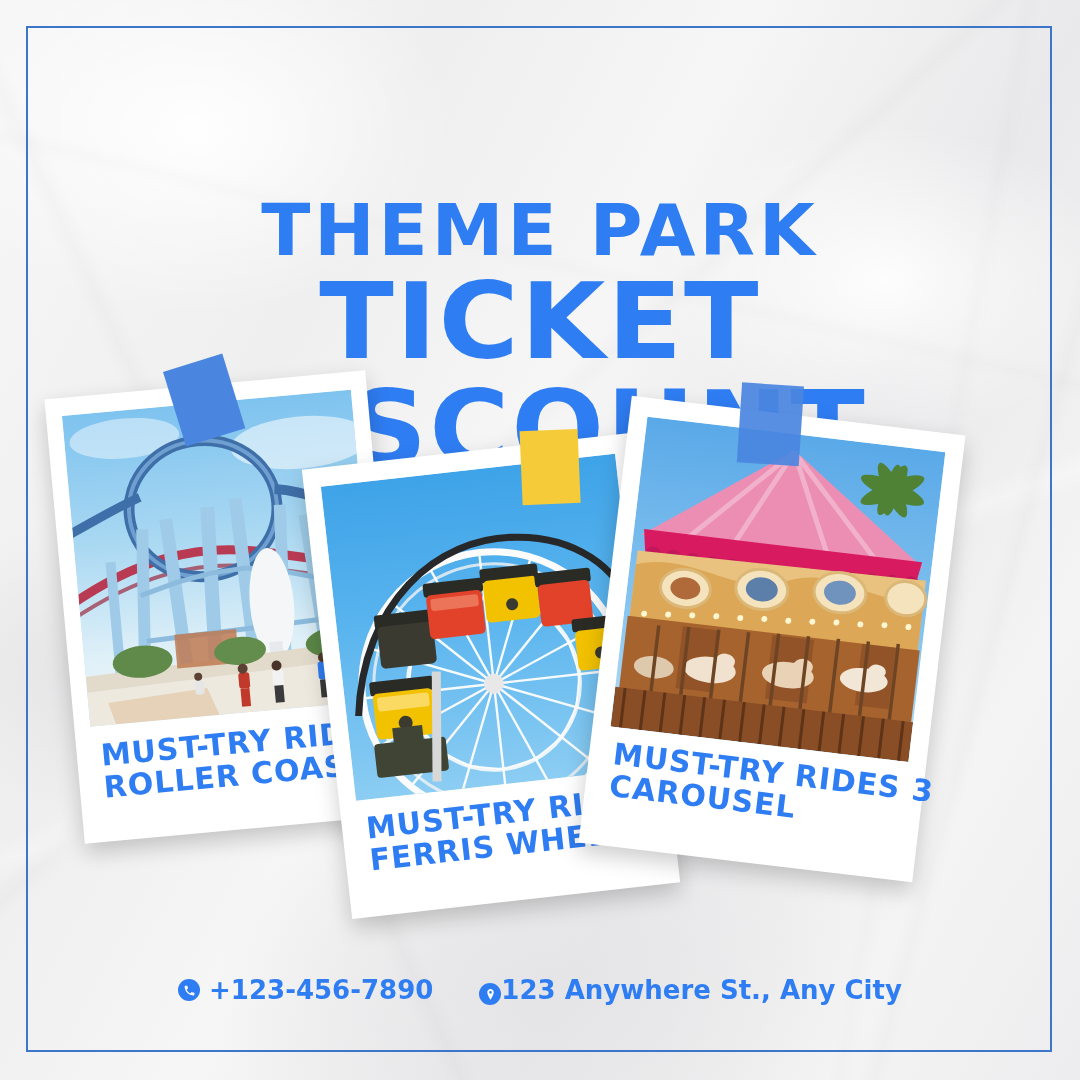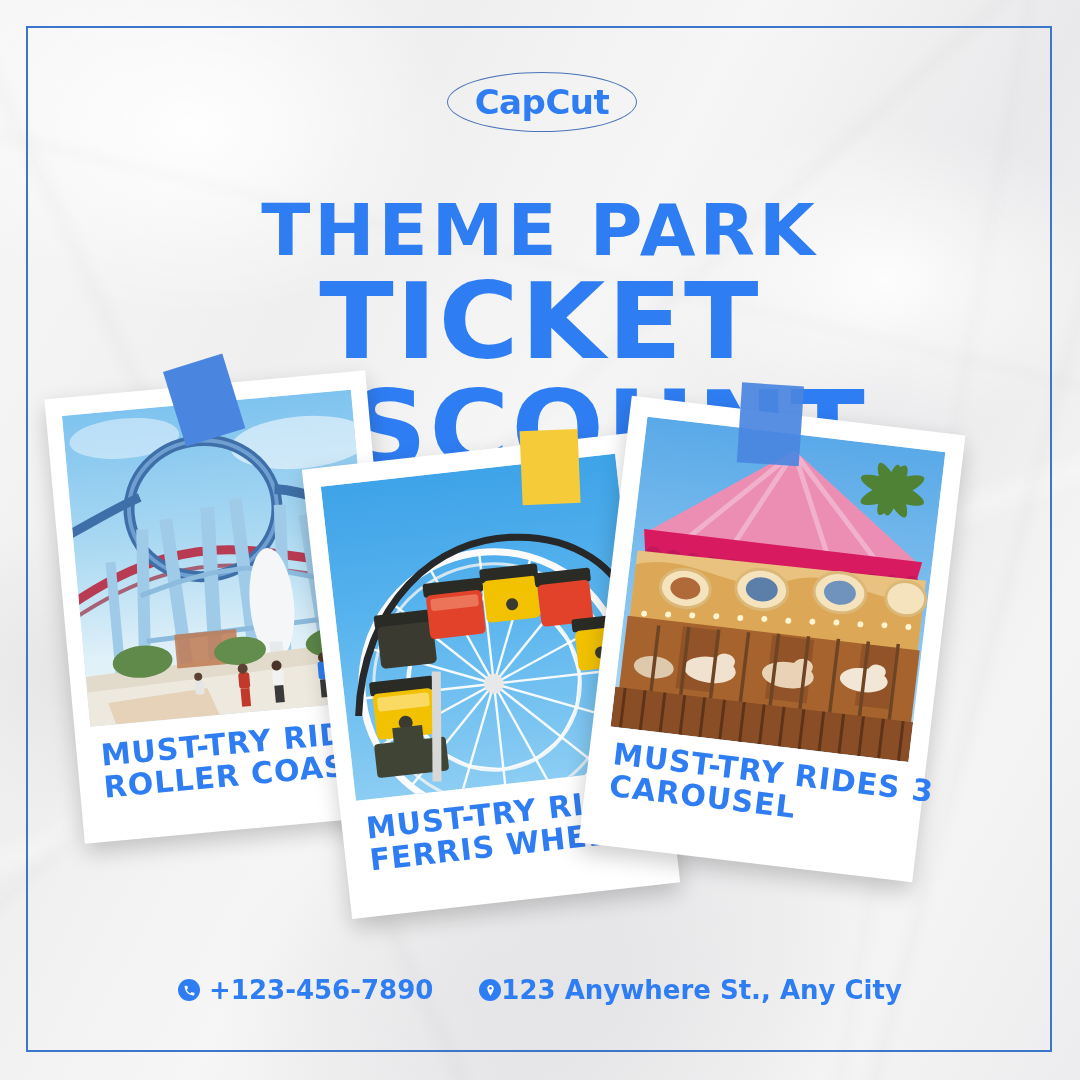--- a/index.html
+++ b/index.html
@@ -102,24 +102,20 @@
   .sky-b{background:linear-gradient(180deg,#3ea3e8 0%,#59b4ee 45%,#8ccdf3 100%);}
   .sky-c{background:linear-gradient(180deg,#5aa9e8 0%,#86c4ef 60%,#b6dcf5 100%);}
 </style>
 </head>
 <body>
 
 <div class="poster">
   <div class="crease c1"></div>
   <div class="frame"></div>
 
-  <div class="logo-wrap">
-    <div class="logo-oval"></div>
-    <div class="logo-text">CapCut</div>
-  </div>
 
   <div class="title-block">
     <div class="title-1">THEME PARK</div>
     <div class="title-2">TICKET DISCOUNT</div>
   </div>
 
   <div class="pola" id="p1">
     <div class="photo">
       <div class="sky sky-a"></div>
       <svg width="290" height="312" viewBox="0 0 290 312" style="position:absolute;left:0;top:0;">
@@ -407,21 +403,21 @@
     <div style="display:flex;align-items:center;gap:9px;">
       <span style="width:22px;height:22px;border-radius:50%;background:#2f7df3;
                    display:inline-flex;align-items:center;justify-content:center;">
         <svg width="13" height="13" viewBox="0 0 24 24" fill="#ffffff">
           <path d="M6.6 10.8c1.4 2.8 3.8 5.2 6.6 6.6l2.2-2.2c.3-.3.7-.4 1-.2 1.1.4 2.4.6 3.6.6.6 0 1 .4 1 1V20c0 .6-.4 1-1 1C10.6 21 3 13.4 3 4c0-.6.4-1 1-1h3.4c.6 0 1 .4 1 1 0 1.3.2 2.5.6 3.6.1.4 0 .8-.2 1l-2.2 2.2z"></path>
         </svg>
       </span>
       <span style="font-family:'DejaVu Sans',sans-serif;font-size:26px;font-weight:bold;color:#2f7df3;">+123-456-7890</span>
     </div>
 
-    <div style="display:flex;align-items:center;">
+    <div style="display:flex;align-items:flex-end;">
       <span style="width:22px;height:22px;border-radius:50%;background:#2f7df3;
                    display:inline-flex;align-items:center;justify-content:center;">
         <svg width="13" height="13" viewBox="0 0 24 24" fill="#ffffff">
           <path d="M12 2C8.7 2 6 4.7 6 8c0 4.5 6 14 6 14s6-9.5 6-14c0-3.3-2.7-6-6-6zm0 8.5A2.5 2.5 0 1 1 12 5.5a2.5 2.5 0 0 1 0 5z"></path>
         </svg>
       </span>
       <span style="font-family:'DejaVu Sans',sans-serif;font-size:26px;font-weight:bold;color:#2f7df3;">123 Anywhere St., Any City</span>
     </div>
   </div>
 </div>

